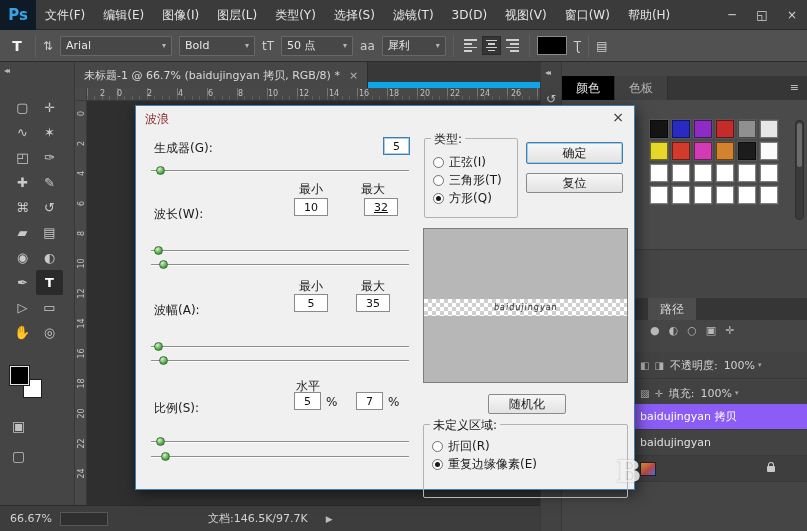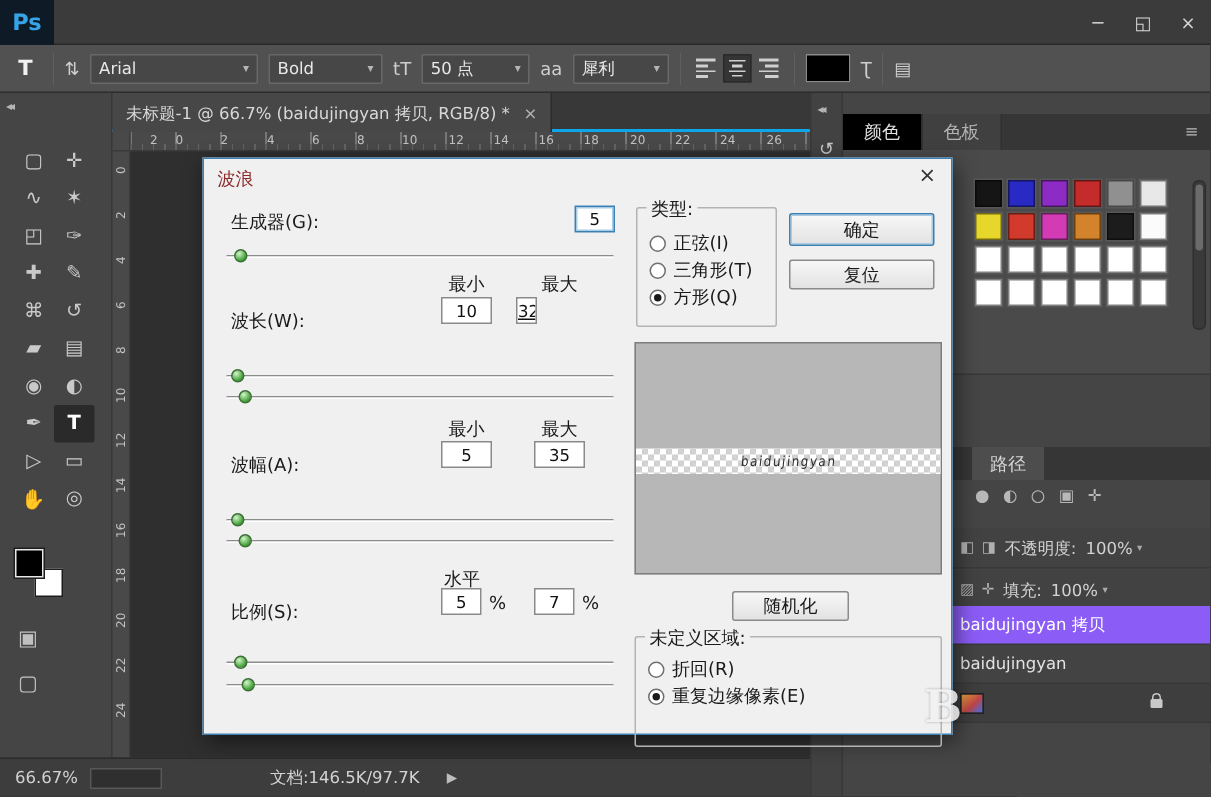--- a/index.html
+++ b/index.html
@@ -33,21 +33,21 @@
 .toolbar .collapse{position:absolute;top:4px;left:4px;font-size:8px;letter-spacing:-2px;color:#b5b5b5}
 .tools{position:absolute;top:33px;left:9px;width:54px;display:flex;flex-wrap:wrap}
 .tool{width:27px;height:25px;display:flex;align-items:center;justify-content:center;font-size:13px;color:#c9c9c9}
 .tool.selected{background:#2a2a2a;border-radius:2px;color:#fff;font-weight:bold}
 .color-wells{position:absolute;left:10px;top:304px;width:32px;height:32px}
 .bg-well{position:absolute;right:0;bottom:0;width:19px;height:19px;background:#fff;border:1px solid #1e1e1e}
 .fg-well{position:absolute;left:0;top:0;width:19px;height:19px;background:#000;border:1px solid #e8e8e8;box-shadow:0 0 0 1px #1e1e1e}
 .tool-extra{position:absolute;left:12px;color:#c0c0c0;font-size:14px}
 
 .canvas-region{position:absolute;left:75px;top:62px;width:465px;bottom:26px;background:#333}
-.tabbar{position:absolute;top:0;left:0;right:0;height:26px;background:#383838;border-bottom:2px solid #0ea5e9;display:flex}
+.tabbar{position:absolute;top:0;left:0;right:0;height:26px;background:#383838;border-bottom:6px solid #0ea5e9;display:flex}
 .doc-tab{height:26px;background:#474747;border-right:1px solid #2c2c2c;display:flex;align-items:center;padding:0 9px;gap:9px;font-size:11px;color:#d8d8d8;white-space:nowrap}
 .doc-tab .close{color:#b5b5b5}
 .ruler-corner{position:absolute;top:26px;left:0;width:12px;height:13px;background:#494949;border-right:1px solid #3a3a3a;border-bottom:1px solid #3a3a3a}
 .ruler-h{position:absolute;top:26px;left:12px;right:0;height:13px;background:#494949;border-bottom:1px solid #3a3a3a;overflow:hidden}
 .ruler-h .ticks{position:absolute;inset:0;background:repeating-linear-gradient(90deg,#777 0 1px,transparent 1px 30px)}
 .ruler-h .ticks2{position:absolute;left:0;right:0;bottom:0;height:4px;background:repeating-linear-gradient(90deg,#636363 0 1px,transparent 1px 7.5px)}
 .ruler-h .num{position:absolute;top:1px;font-size:8px;color:#c2c2c2}
 .ruler-v{position:absolute;top:39px;left:0;width:12px;bottom:0;background:#494949;border-right:1px solid #3a3a3a;overflow:hidden}
 .ruler-v .num{position:absolute;left:0;width:12px;text-align:center;font-size:8px;color:#c2c2c2;transform:rotate(-90deg)}
 .canvas{position:absolute;top:39px;left:12px;right:0;bottom:0;background:#2f2f2f}
@@ -97,32 +97,46 @@
 .layers-host{position:absolute;top:342px;left:0;right:0;display:flex;flex-direction:column}
 .layer{height:26px;display:flex;align-items:center;padding-left:78px;font-size:11px;color:#e2e2e2;background:#434343;border-bottom:1px solid #393939}
 .layer.selected{background:#8b5cf6;color:#fff}
 .layer-locked{position:absolute;top:394px;left:0;right:0;height:26px;background:#3e3e3e;display:flex;align-items:center;padding-left:78px;border-bottom:1px solid #383838}
 .thumb-mini{width:16px;height:14px;background:linear-gradient(135deg,#e8a33d,#c04545 55%,#3d6fe8);border:1px solid #222}
 .lock{position:relative;width:8px;height:6px;background:#c9c9c9;border-radius:1px;margin-left:auto;margin-right:32px}
 .lock::before{content:"";position:absolute;left:1px;top:-4px;width:4px;height:4px;border:1.5px solid #c9c9c9;border-bottom:none;border-radius:3px 3px 0 0}
 
 .statusbar{position:absolute;left:0;bottom:0;width:540px;height:26px;background:#3d3d3d;border-top:1px solid #2a2a2a;display:flex;align-items:center;padding:0 10px;font-size:11px;color:#d2d2d2}
 .status-well{width:48px;height:14px;background:#2f2f2f;border:1px solid #575757;margin-left:8px}
-.doc-info{margin-left:72px}
+.doc-info{margin-left:100px}
 .status-arrow{margin-left:18px;font-size:9px;color:#bdbdbd}
 
 .watermark{position:absolute;left:616px;top:454px;z-index:40;font-family:"DejaVu Serif","Liberation Serif",serif;font-size:30px;font-weight:bold;color:#f2f2f2;opacity:.85;text-shadow:0 0 2px rgba(0,0,0,.35)}
 </style>
 </head>
 <body>
 
 <div class="app">
 
   <header class="menubar">
     <div class="ps-logo">Ps</div>
+    <nav class="menu-items">
+
+    <span class="menu-item">文件(F)</span>
+        <span class="menu-item">编辑(E)</span>
+        <span class="menu-item">图像(I)</span>
+        <span class="menu-item">图层(L)</span>
+        <span class="menu-item">类型(Y)</span>
+        <span class="menu-item">选择(S)</span>
+        <span class="menu-item">滤镜(T)</span>
+        <span class="menu-item">3D(D)</span>
+        <span class="menu-item">视图(V)</span>
+        <span class="menu-item">窗口(W)</span>
+        <span class="menu-item">帮助(H)</span>
+      </nav>
     <div class="win-controls">
       <span class="win-btn">─</span>
       <span class="win-btn">◱</span>
       <span class="win-btn">×</span>
     </div>
   </header>
 
   <div class="optionsbar">
     <span class="opt-tool">T</span>
     <span class="opt-sep"></span>
@@ -231,21 +245,21 @@
       <span class="dlg-close">×</span>
     </div>
 
     <span class="dlg-label" style="left:18px;top:34px">生成器(G):</span>
     <input class="dlg-input focus" style="left: 247px; top: 31px; width: 27px;" value="5">
 
     <span class="dlg-hdr" style="left:158px;top:75px">最小</span>
     <span class="dlg-hdr" style="left:220px;top:75px">最大</span>
     <span class="dlg-label" style="left:18px;top:100px">波长(W):</span>
     <input class="dlg-input" style="left: 158px; top: 92px; width: 34px;" value="10">
-    <input class="dlg-input" style="left: 208px; top: 92px; width: 14px; text-decoration: underline;" value="32">
+    <input class="dlg-input" style="left: 228px; top: 92px; width: 34px; text-decoration: underline;" value="32">
 
     <span class="dlg-hdr" style="left:158px;top:172px">最小</span>
     <span class="dlg-hdr" style="left:220px;top:172px">最大</span>
     <span class="dlg-label" style="left:18px;top:196px">波幅(A):</span>
     <input class="dlg-input" style="left: 158px; top: 188px; width: 34px;" value="5">
     <input class="dlg-input" style="left: 220px; top: 188px; width: 34px;" value="35">
 
     <span class="dlg-hdr" style="left:155px;top:272px">水平</span>
     <span class="dlg-hdr" style="left:218px;top:287px">垂直</span>
     <span class="dlg-label" style="left:18px;top:294px">比例(S):</span>

